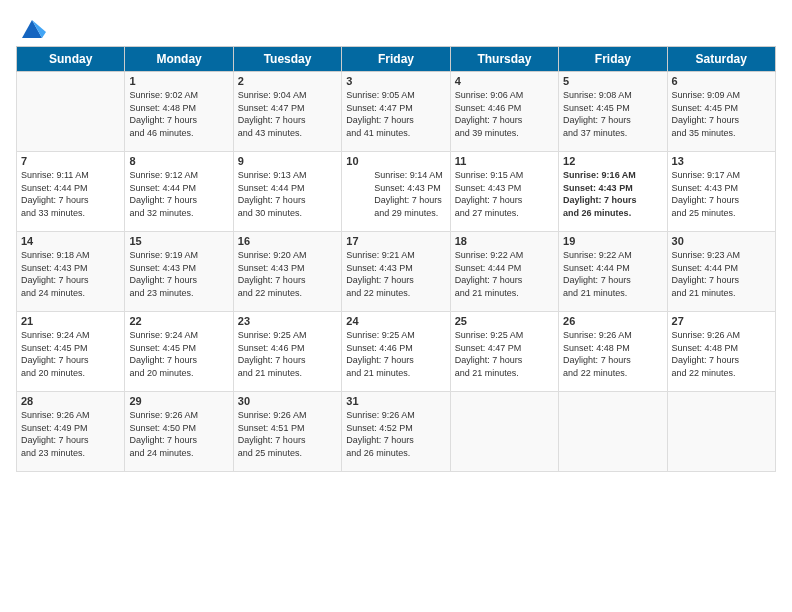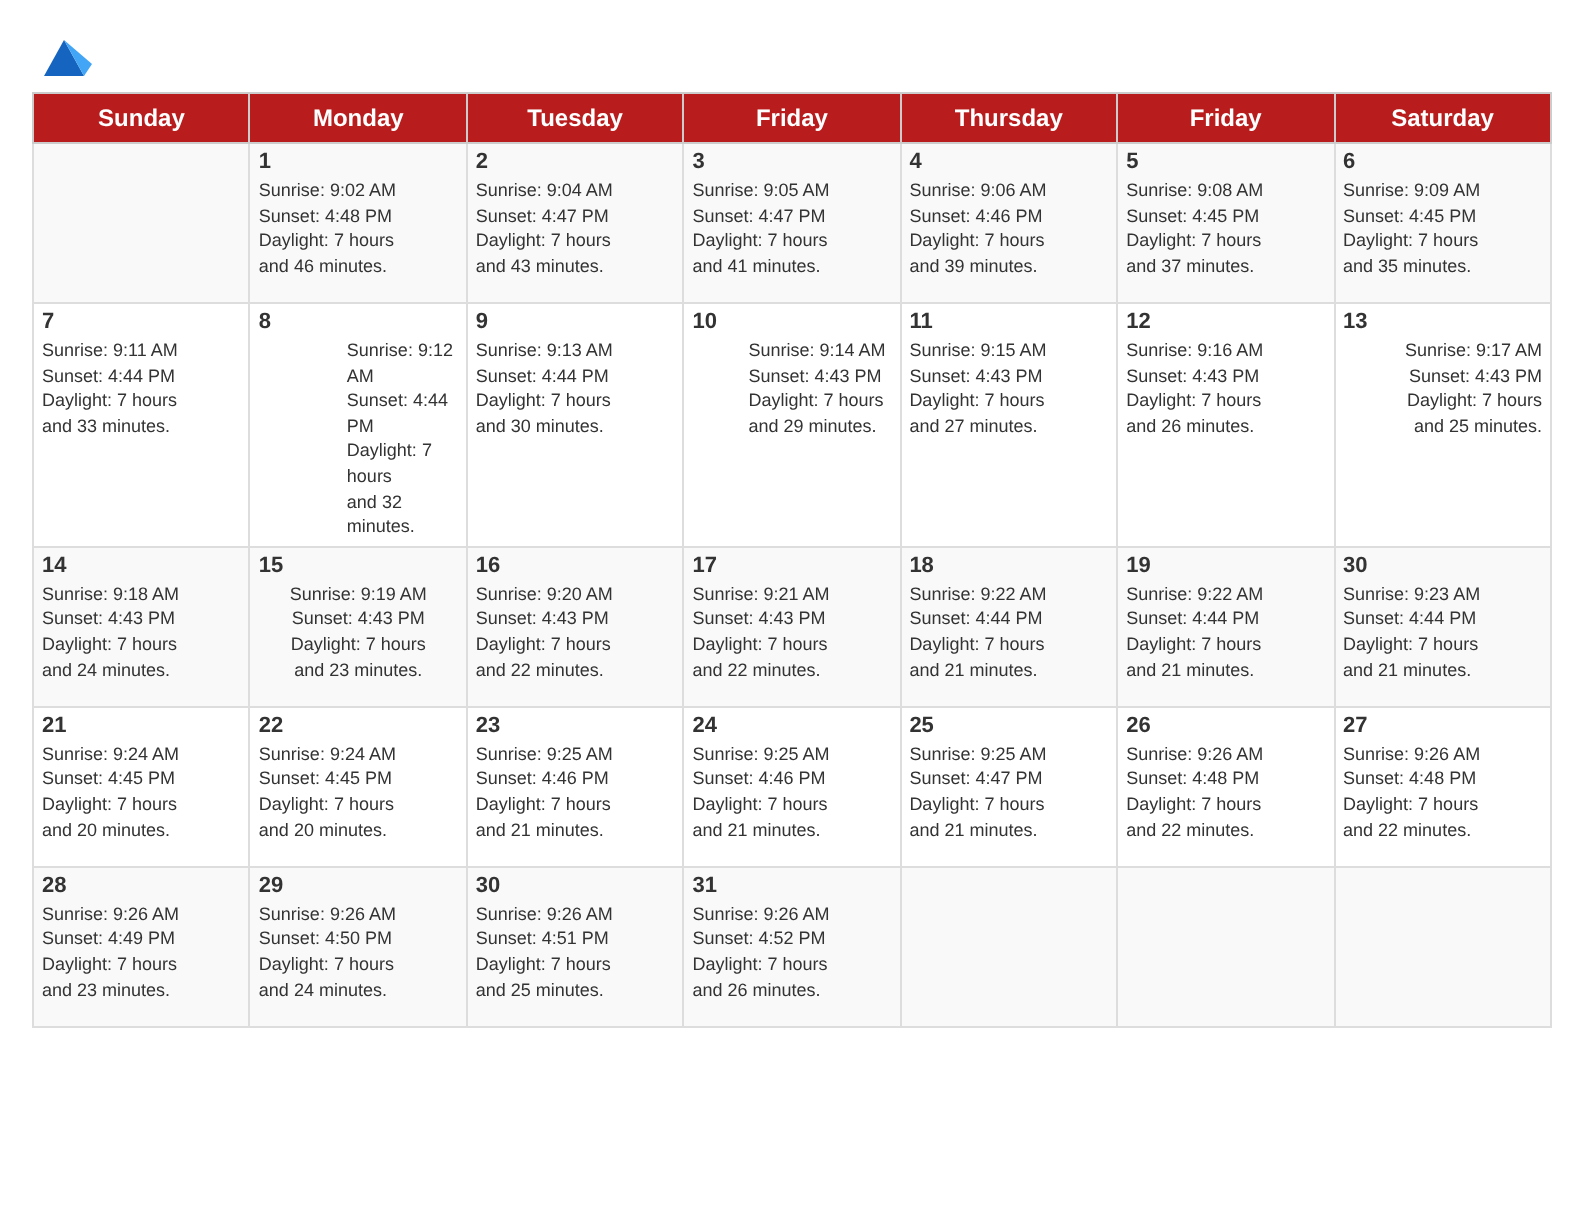--- a/index.html
+++ b/index.html
@@ -49,21 +49,21 @@
     .subtitle {
       font-size: 15px;
       color: #555;
     }
     table {
       width: 100%;
       border-collapse: collapse;
       table-layout: fixed;
     }
     thead tr th {
-      background-color: #b91c1c;
+      background-color: #0369a1;
       color: #fff;
       font-size: 12px;
       font-weight: bold;
       text-align: center;
       padding: 5px 2px;
       border: 1px solid #ccc;
     }
     tbody tr td {
       vertical-align: top;
       border: 1px solid #ddd;
@@ -174,21 +174,21 @@
         <tr>
           <td>
             <span class="day-num">7</span>
             <div class="cell-info" style="white-space: pre-line;">Sunrise: 9:11 AM
 Sunset: 4:44 PM
 Daylight: 7 hours
 and 33 minutes.</div>
           </td>
           <td>
             <span class="day-num">8</span>
-            <div class="cell-info" style="white-space: pre-line; margin-left: 44px;">Sunrise: 9:12 AM
+            <div class="cell-info" style="white-space: pre-line;">Sunrise: 9:12 AM
 Sunset: 4:44 PM
 Daylight: 7 hours
 and 32 minutes.</div>
           </td>
           <td>
             <span class="day-num">9</span>
             <div class="cell-info" style="white-space: pre-line;">Sunrise: 9:13 AM
 Sunset: 4:44 PM
 Daylight: 7 hours
 and 30 minutes.</div>
@@ -202,44 +202,44 @@
           </td>
           <td>
             <span class="day-num">11</span>
             <div class="cell-info" style="white-space: pre-line;">Sunrise: 9:15 AM
 Sunset: 4:43 PM
 Daylight: 7 hours
 and 27 minutes.</div>
           </td>
           <td>
             <span class="day-num">12</span>
-            <div class="cell-info" style="white-space: pre-line;">Sunrise: 9:16 AM
+            <div class="cell-info" style="white-space: pre-line; font-weight: bold;">Sunrise: 9:16 AM
 Sunset: 4:43 PM
 Daylight: 7 hours
 and 26 minutes.</div>
           </td>
           <td>
             <span class="day-num">13</span>
-            <div class="cell-info" style="white-space: pre-line; text-align: right;">Sunrise: 9:17 AM
+            <div class="cell-info" style="white-space: pre-line;">Sunrise: 9:17 AM
 Sunset: 4:43 PM
 Daylight: 7 hours
 and 25 minutes.</div>
           </td>
         </tr>
         <tr>
           <td>
             <span class="day-num">14</span>
             <div class="cell-info" style="white-space: pre-line;">Sunrise: 9:18 AM
 Sunset: 4:43 PM
 Daylight: 7 hours
 and 24 minutes.</div>
           </td>
           <td>
             <span class="day-num">15</span>
-            <div class="cell-info" style="white-space: pre-line; text-align: center;">Sunrise: 9:19 AM
+            <div class="cell-info" style="white-space: pre-line;">Sunrise: 9:19 AM
 Sunset: 4:43 PM
 Daylight: 7 hours
 and 23 minutes.</div>
           </td>
           <td>
             <span class="day-num">16</span>
             <div class="cell-info" style="white-space: pre-line;">Sunrise: 9:20 AM
 Sunset: 4:43 PM
 Daylight: 7 hours
 and 22 minutes.</div>

